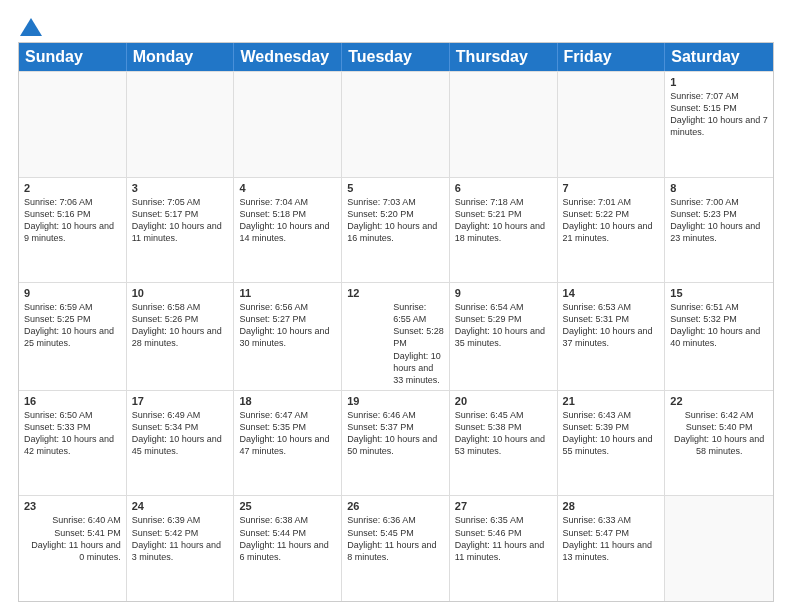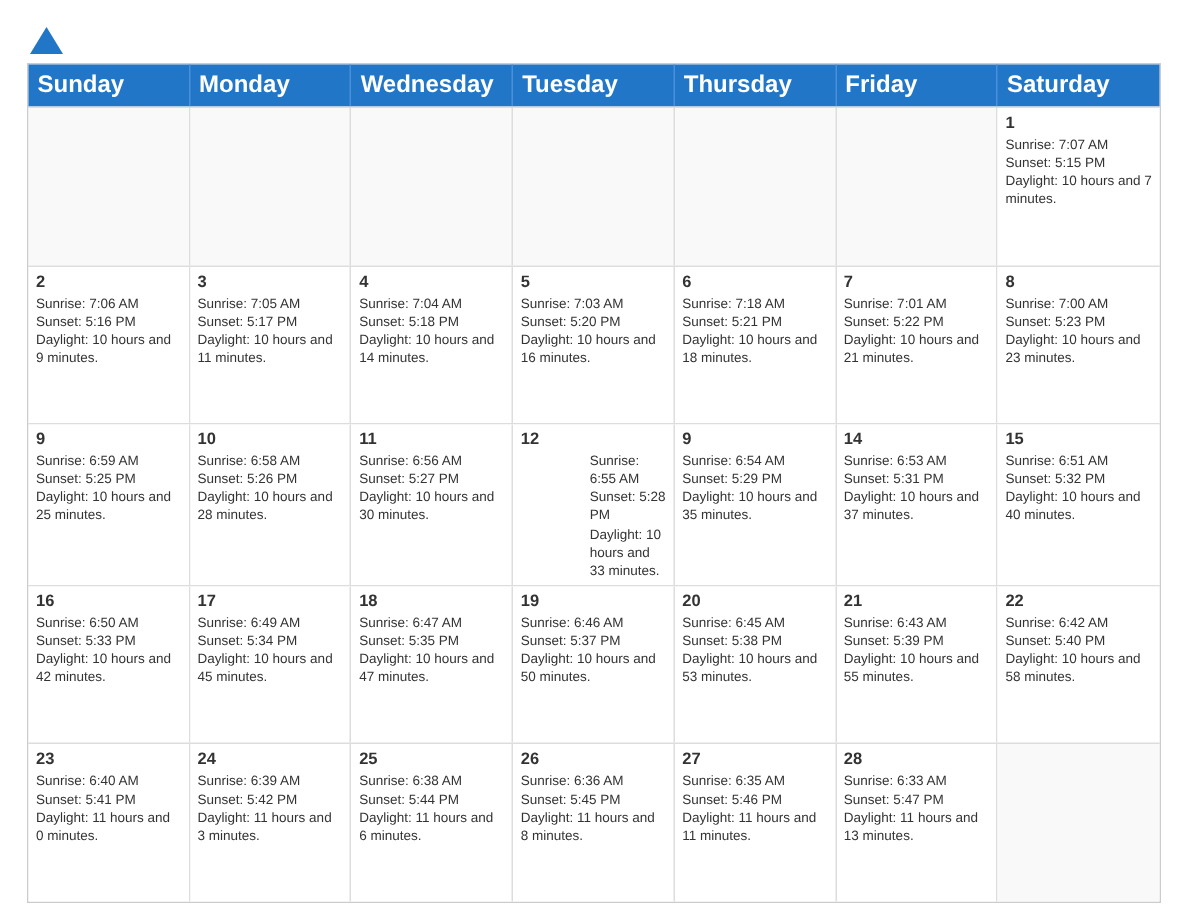--- a/index.html
+++ b/index.html
@@ -279,29 +279,29 @@
 Daylight: 10 hours and 53 minutes.</div>
           </div>
           <div class="cal-cell">
             <span class="day-number">21</span>
             <div class="cell-info" style="white-space: pre-line;">Sunrise: 6:43 AM
 Sunset: 5:39 PM
 Daylight: 10 hours and 55 minutes.</div>
           </div>
           <div class="cal-cell">
             <span class="day-number">22</span>
-            <div class="cell-info" style="white-space: pre-line;">Sunrise: 6:42 AM
+            <div class="cell-info" style="white-space: pre-line; text-align: center;">Sunrise: 6:42 AM
 Sunset: 5:40 PM
 Daylight: 10 hours and 58 minutes.</div>
           </div>
         </div>
         <div class="cal-row">
           <div class="cal-cell">
             <span class="day-number">23</span>
-            <div class="cell-info" style="white-space: pre-line;">Sunrise: 6:40 AM
+            <div class="cell-info" style="white-space: pre-line; text-align: right;">Sunrise: 6:40 AM
 Sunset: 5:41 PM
 Daylight: 11 hours and 0 minutes.</div>
           </div>
           <div class="cal-cell">
             <span class="day-number">24</span>
             <div class="cell-info" style="white-space: pre-line;">Sunrise: 6:39 AM
 Sunset: 5:42 PM
 Daylight: 11 hours and 3 minutes.</div>
           </div>
           <div class="cal-cell">

